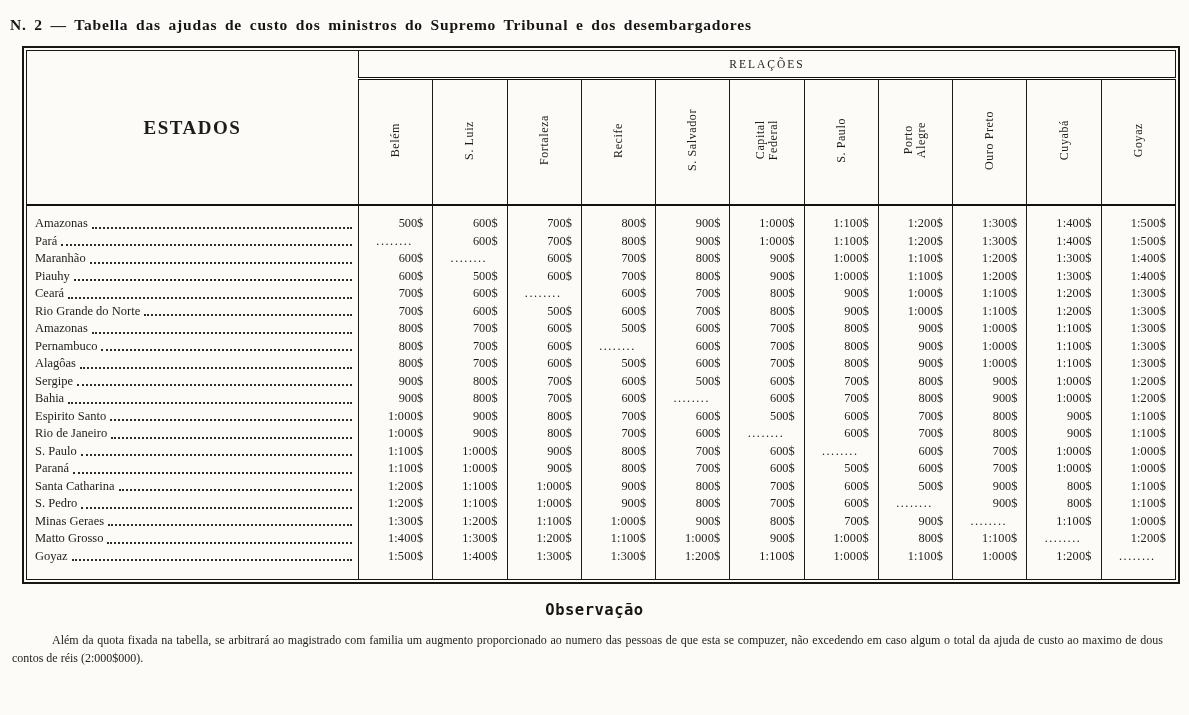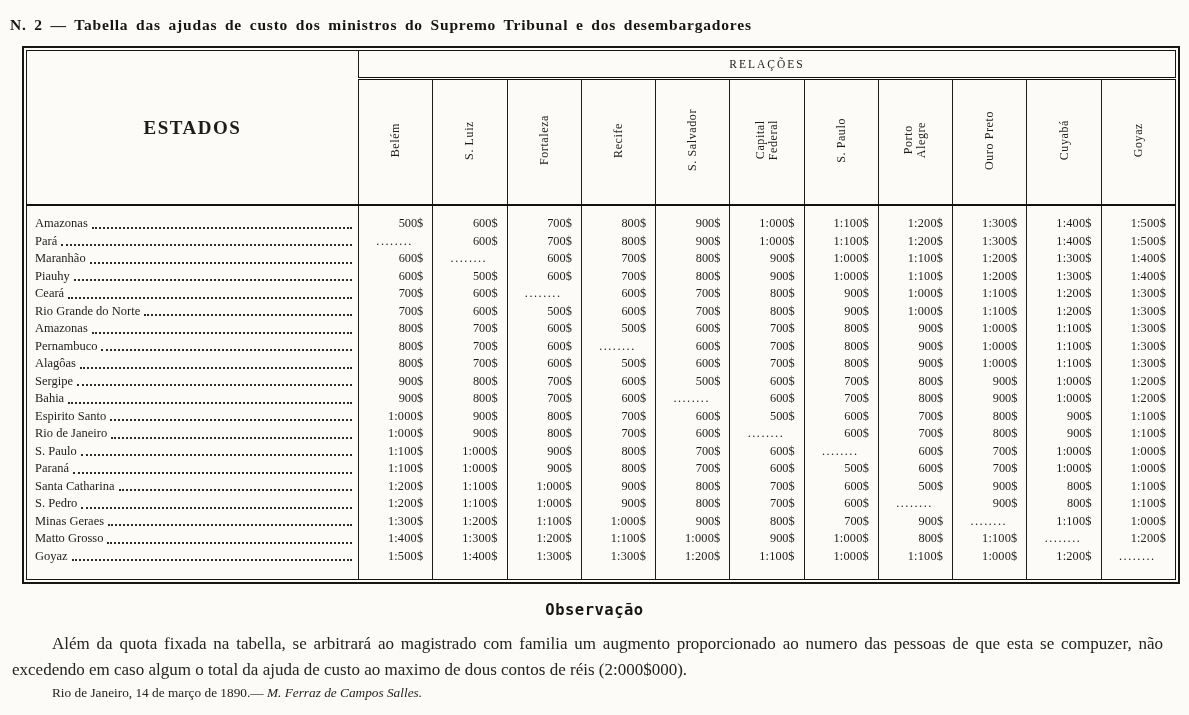--- a/index.html
+++ b/index.html
@@ -86,21 +86,21 @@
   }
   .obs-heading{
     margin-top:17px;
     text-align:center;
     font-family:"DejaVu Sans Mono","Liberation Mono",monospace;
     font-size:15.5px;font-weight:bold;color:#161616;
     letter-spacing:0.5px;
   }
   .obs-text{
     margin:12px 26px 0 12px;
-    font-size:17px;line-height:1.5;
+    font-size:12px;line-height:1.5;
     text-indent:40px;color:#232323;
     text-align:justify;
   }
   .date-line{
     margin:1px 26px 0 12px;
     font-size:13.3px;line-height:1.5;
     text-indent:40px;color:#232323;
   }
   .signature{font-style:italic;}
 </style>
@@ -519,15 +519,14 @@
             <td class="val empty">........</td>
           </tr>
         </tbody>
     </table>
   </div>
 
   <div class="obs-heading">Observação</div>
 
   <div class="obs-text">Além da quota fixada na tabella, se arbitrará ao magistrado com familia um augmento proporcionado ao numero das pessoas de que esta se compuzer, não excedendo em caso algum o total da ajuda de custo ao maximo de dous contos de réis (2:000$000).</div>
 
-  <div class="date-line"><span>Rio de Janeiro, 14 de março de 1890.— </span><span class="signature">M. Ferraz de Campos Salles.</span></div>
 
 </div>
 
 </body></html>

